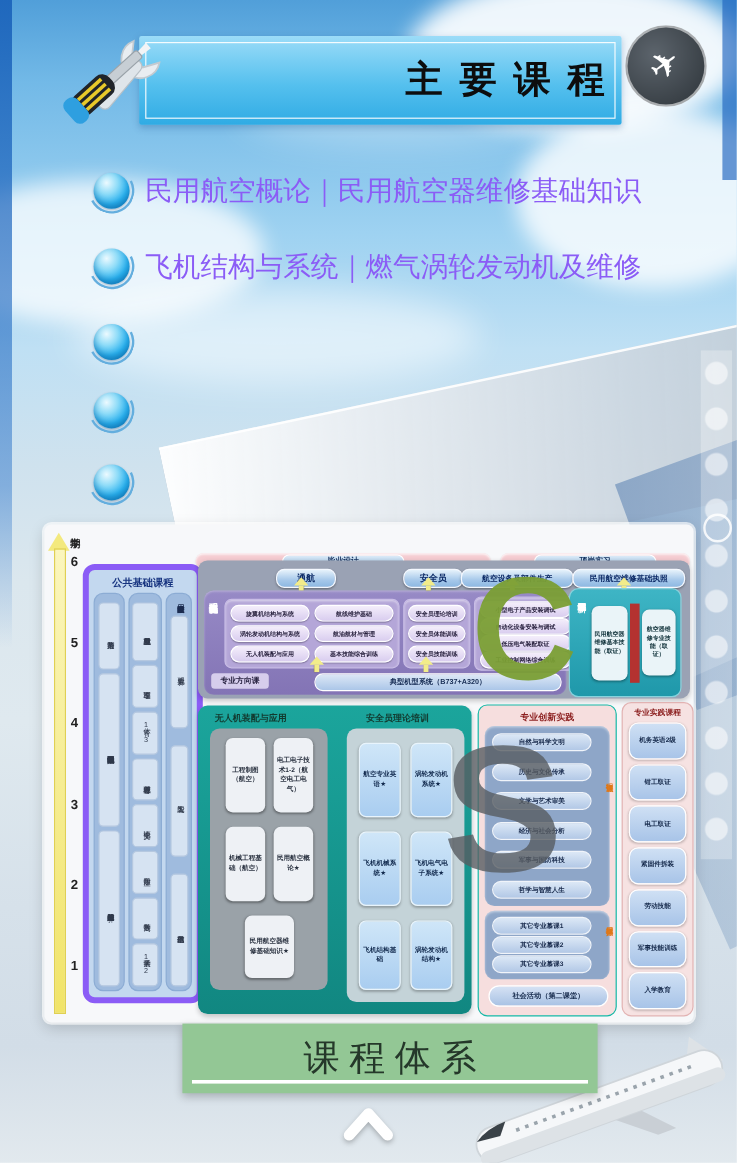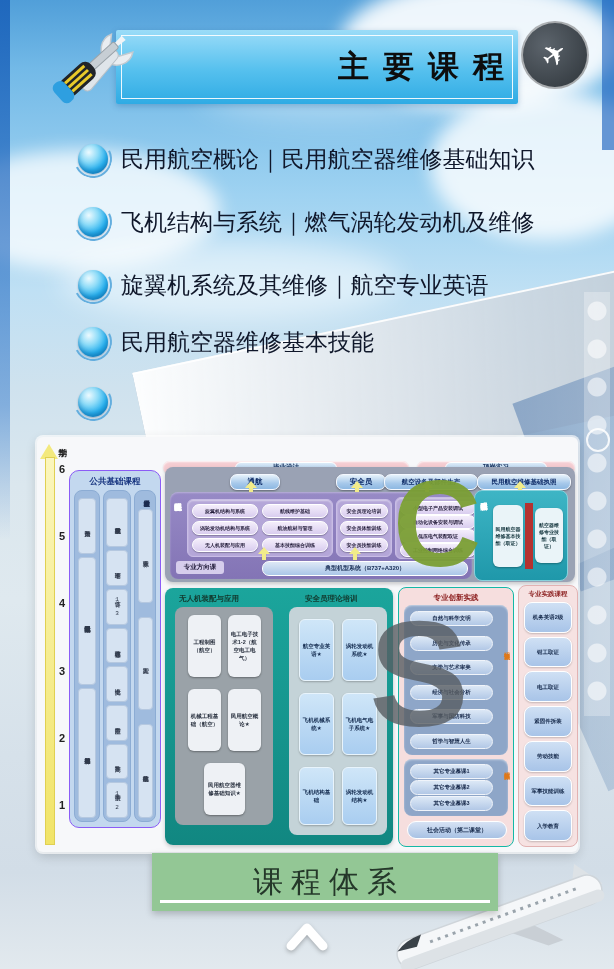--- a/index.html
+++ b/index.html
@@ -35,39 +35,39 @@
     display:flex;align-items:center;justify-content:flex-end;box-shadow:0 2px 6px rgba(0,60,120,.25);}
   .banner::after{content:"";position:absolute;inset:5px;border:1.5px solid rgba(255,255,255,.9);pointer-events:none;}
   .banner-title{font-size:31px;font-weight:bold;color:#0d0d0d;letter-spacing:14px;padding-left:14px;}
   .badge{position:absolute;left:521px;top:21px;width:64px;height:64px;border-radius:50%;
     background:radial-gradient(circle at 35% 35%,#5c646c,#394046 75%);
     border:2px solid rgba(255,255,255,.55);display:flex;align-items:center;justify-content:center;}
   .badge .pl{color:#fff;font-size:30px;transform:rotate(-35deg);font-family:"DejaVu Sans",sans-serif;line-height:1;}
   .tools{position:absolute;left:48px;top:20px;width:104px;height:100px;z-index:3;}
   
   .course{position:absolute;left:78px;height:44px;display:flex;align-items:center;gap:13px;}
-  .course-text{font-size:23px;color:#0f172a;white-space:nowrap;}
+  .course-text{font-size:23px;color:#8b5cf6;white-space:nowrap;}
   .orb{position:relative;width:30px;height:30px;border-radius:50%;flex:0 0 30px;
     background:radial-gradient(circle at 36% 28%,#ecfaff 0%,#8fdcf8 32%,#2ab2ef 62%,#0a84c6 100%);
     box-shadow:inset 0 -3px 5px rgba(0,60,120,.35),0 1px 2px rgba(0,40,90,.3);}
   .orb::before{content:"";position:absolute;inset:-4px;border-radius:50%;border:2px solid transparent;
     border-right-color:#64aede;border-bottom-color:#64aede;transform:rotate(18deg);}
   
   #diagram{position:absolute;left:37px;top:437px;width:541px;height:415px;background:#f7f8fa;border-radius:6px;
     box-shadow:0 0 0 2px rgba(255,255,255,.65),0 4px 12px rgba(0,0,0,.18);z-index:2;}
   .abs{position:absolute;}
   .vtext{writing-mode:vertical-lr;text-orientation:upright;}
   
   .axis-head{left:3px;top:7px;width:0;height:0;border-left:9px solid transparent;border-right:9px solid transparent;border-bottom:15px solid #f3e97e;}
   .axis-bar{left:8px;top:20px;width:8px;height:386px;background:linear-gradient(180deg,#fbf6bd,#f1e468);border:1px solid #e0d052;}
   .axis-label{left:21px;top:4px;font-size:8.5px;font-weight:bold;color:#222;line-height:1.2;}
   .ticks{left:19px;top:26px;width:12px;height:348px;display:flex;flex-direction:column;justify-content:space-between;}
   .tick{font-size:11px;font-weight:bold;color:#222;text-align:center;}
   
-  .pub{left:32px;top:33px;width:90px;height:356px;background:#c3d8ef;border:1px solid #8b5cf6;border-radius:10px;font-family:Liberation Mono, monospace;}
+  .pub{left:32px;top:33px;width:90px;height:356px;background:#c3d8ef;border:5px solid #8b5cf6;border-radius:10px;}
   .pub-title{left:0;right:0;top:5px;text-align:center;font-size:8.5px;font-weight:bold;color:#16337f;}
   .pub-cols{left:4px;right:4px;top:19px;bottom:5px;display:flex;gap:3px;}
   .pub-col{background:#9fbbde;border:1px solid #8cacd4;border-radius:8px;padding:4px 1px 3px;
     display:flex;flex-direction:column;align-items:center;gap:3px;min-width:0;}
   .col-a{flex:1.05;} .col-b{flex:1.2;} .col-c{flex:0.85;}
   .pub-col-title{font-size:6px;font-weight:bold;color:#1c2c50;line-height:1.15;flex:0 0 auto;}
   .pub-box{background:#d6e3f2;border:1px solid #b5c8e0;border-radius:4px;color:#303a4c;font-size:6px;
     line-height:1.2;padding:3px 1px;display:flex;align-items:center;justify-content:center;text-align:center;
     width:86%;box-sizing:border-box;overflow:hidden;}
   .col-a .pub-box:nth-child(2){flex:0 0 56px;}
@@ -213,25 +213,23 @@
 <div class="course" style="top:137px">
   <span class="orb"></span>
   <span class="course-text">民用航空概论｜民用航空器维修基础知识</span>
 </div>
 <div class="course" style="top:200px">
   <span class="orb"></span>
   <span class="course-text">飞机结构与系统｜燃气涡轮发动机及维修</span>
 </div>
 <div class="course" style="top:263px">
   <span class="orb"></span>
-  <span class="course-text">旋翼机系统及其维修｜航空专业英语</span>
 </div>
 <div class="course" style="top:320px">
   <span class="orb"></span>
-  <span class="course-text">民用航空器维修基本技能</span>
 </div>
 <div class="course" style="top:380px">
   <span class="orb"></span>
 </div>
 
 <div id="diagram">
 
   <div class="abs axis-head"></div>
   <div class="abs axis-bar"></div>
   <div class="abs axis-label vtext">学期</div>

